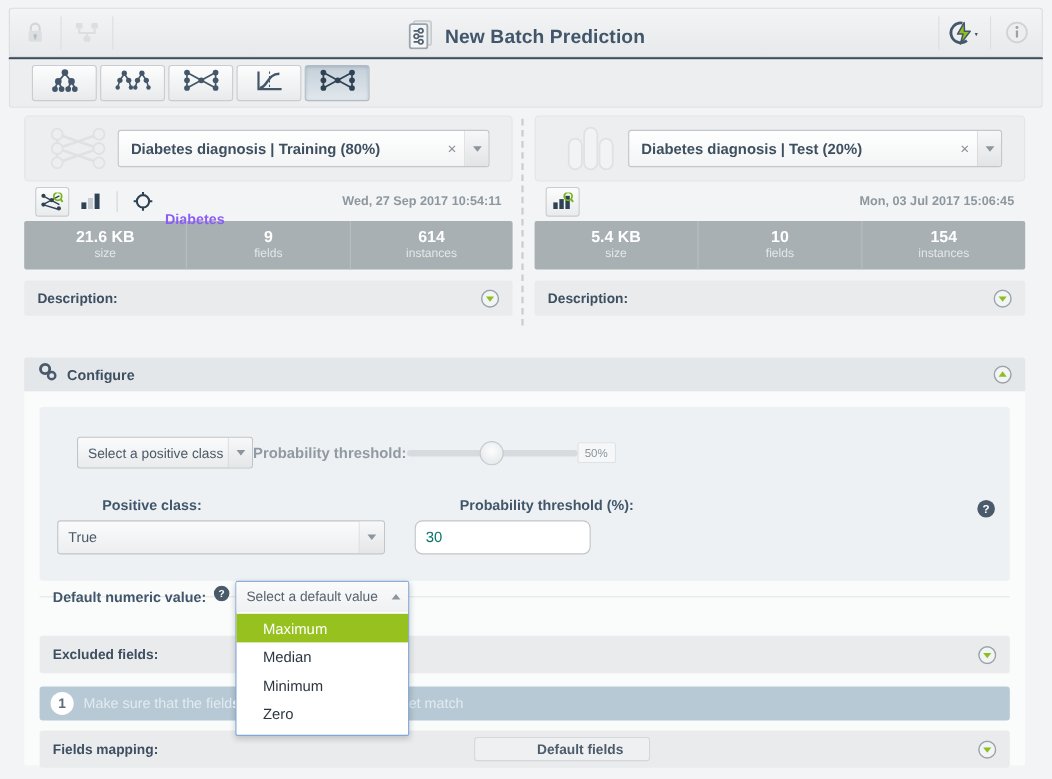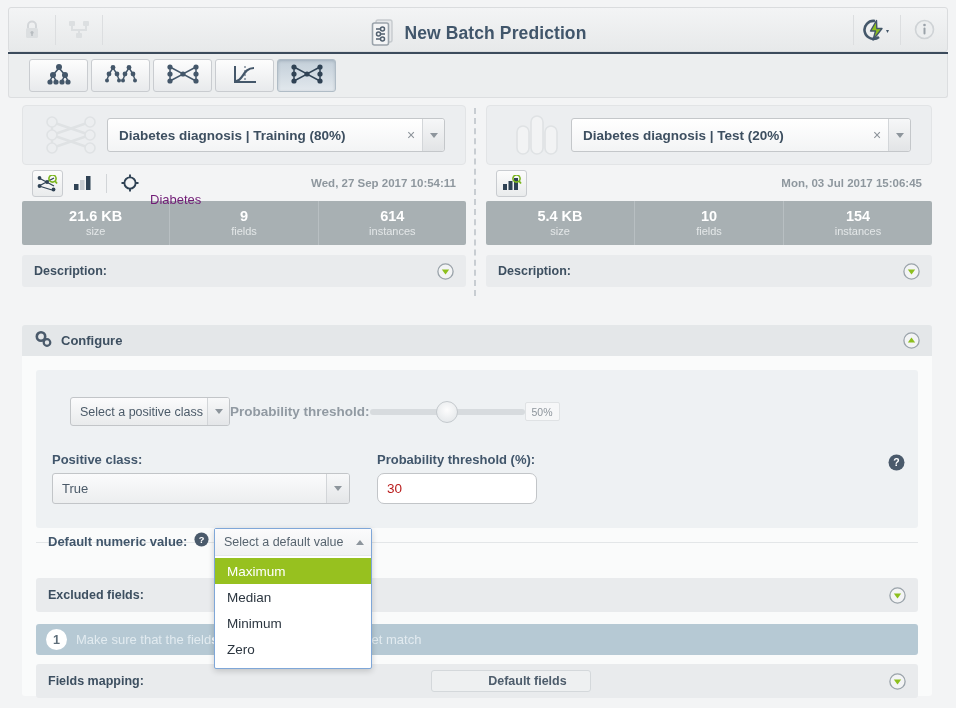--- a/index.html
+++ b/index.html
@@ -90,21 +90,21 @@
   .meta-row {
     height: 36px; display: flex; align-items: center; padding: 0 10px; gap: 7px;
   }
   .meta-btn {
     width: 31px; height: 27px; border: 1px solid #c9ccd0; border-radius: 3px;
     background: linear-gradient(#fcfcfc, #e9ebec);
     display: flex; align-items: center; justify-content: center;
   }
   .meta-plain { width: 26px; display: flex; align-items: center; justify-content: center; }
   .meta-div { width: 1px; height: 19px; background: #d2d5d8; margin: 0 3px; }
-  .meta-name { font-size: 13px; font-weight: normal; color: #701a75; margin-top: 32px; }
+  .meta-name { font-size: 13px; font-weight: bold; color: #8b5cf6; margin-top: 32px; }
   .meta-date { margin-left: auto; font-size: 11.5px; font-weight: bold; color: #8e979e; }
 
   .stats {
     height: 44px; background: #a8b0b3; display: flex; border-radius: 2px;
   }
   .stat { flex: 1; display: flex; flex-direction: column; align-items: center; justify-content: center; }
   .stat + .stat { border-left: 1px solid #b8bfc2; }
   .stat .v { font-size: 14.5px; font-weight: bold; color: #ffffff; line-height: 17px; }
   .stat .k { font-size: 11px; color: #e3e7e8; line-height: 13px; }
 
@@ -154,35 +154,35 @@
     border-radius: 50%; background: radial-gradient(circle at 50% 40%, #fdfdfd, #dfe3e6);
     border: 1px solid #c4c9cd;
   }
   .pct-box {
     width: 35px; height: 19px; border: 1px solid #dfe2e4; border-radius: 2px; background: #f6f7f8;
     display: flex; align-items: center; justify-content: center;
     font-size: 10.5px; color: #8d959c;
   }
 
   .row-b { position: absolute; left: 16px; top: 82px; width: 850px; display: flex; align-items: flex-start; gap: 27px; }
-  .fgroup .flabel { font-size: 13px; font-weight: bold; color: #41566b; margin-bottom: 6px; }
+  .fgroup .flabel { font-size: 13px; font-weight: bold; color: #41566b; margin-bottom: 6px; margin-left: 41px; }
   .fld-select {
     width: 298px; height: 31px; border: 1px solid #c2c5c8; border-radius: 3px;
     background: linear-gradient(#fbfbfc, #eceeef);
     display: flex; align-items: center;
   }
   .fld-select .t { flex: 1; padding-left: 9px; font-size: 13px; color: #4b5a68; }
   .fld-select .c {
     width: 23px; height: 29px; border-left: 1px solid #d2d5d8;
     background: linear-gradient(#f7f8f9, #e4e6e8); border-radius: 0 2px 2px 0;
     display: flex; align-items: center; justify-content: center;
   }
   .fld-input {
     width: 160px; height: 31px; border: 1px solid #c2c5c8; border-radius: 7px;
-    background: #ffffff; padding-left: 9px; font-size: 13.5px; color: #b91c1c;
+    background: #ffffff; padding-left: 9px; font-size: 13.5px; color: #0f766e;
     font-family: "Liberation Sans", sans-serif;
   }
   .help-q { position: absolute; right: 14px; top: 84px; width: 16px; height: 16px; cursor: pointer; }
 
   .cfg-divider { position: absolute; left: 28px; top: 516px; width: 855px; height: 1px; background: #e3e6e8; }
 
   .row-c { position: absolute; left: 34px; top: 530px; display: flex; align-items: center; gap: 7px; }
   .row-c .lbl { font-size: 13px; font-weight: bold; color: #41566b; }
 
   .bar {
@@ -222,21 +222,21 @@
   }
   .dd-head {
     height: 27px; display: flex; align-items: center;
     background: linear-gradient(#fbfbfc, #f0f1f2);
     border-bottom: 1px solid #e6e8ea;
   }
   .dd-head .t { flex: 1; padding-left: 9px; font-size: 12.5px; color: #57646f; }
   .dd-head .c { width: 22px; display: flex; align-items: center; justify-content: center; }
   .dd-list { padding: 2px 0 6px 0; }
   .dd-item {
-    height: 26px; display: flex; align-items: center; padding-left: 12px;
+    height: 26px; display: flex; align-items: center; padding-left: 24px;
     font-size: 13.5px; color: #2c3640; cursor: pointer;
   }
   .dd-item.sel { background: #97c11f; color: #ffffff; }
 
   .tri-up   { width: 0; height: 0; border-left: 4px solid transparent; border-right: 4px solid transparent; border-bottom: 5px solid #8d959c; }
   .tri-down { width: 0; height: 0; border-left: 4px solid transparent; border-right: 4px solid transparent; border-top: 5px solid #8d959c; }
 </style>
 </head>
 <body>
 

